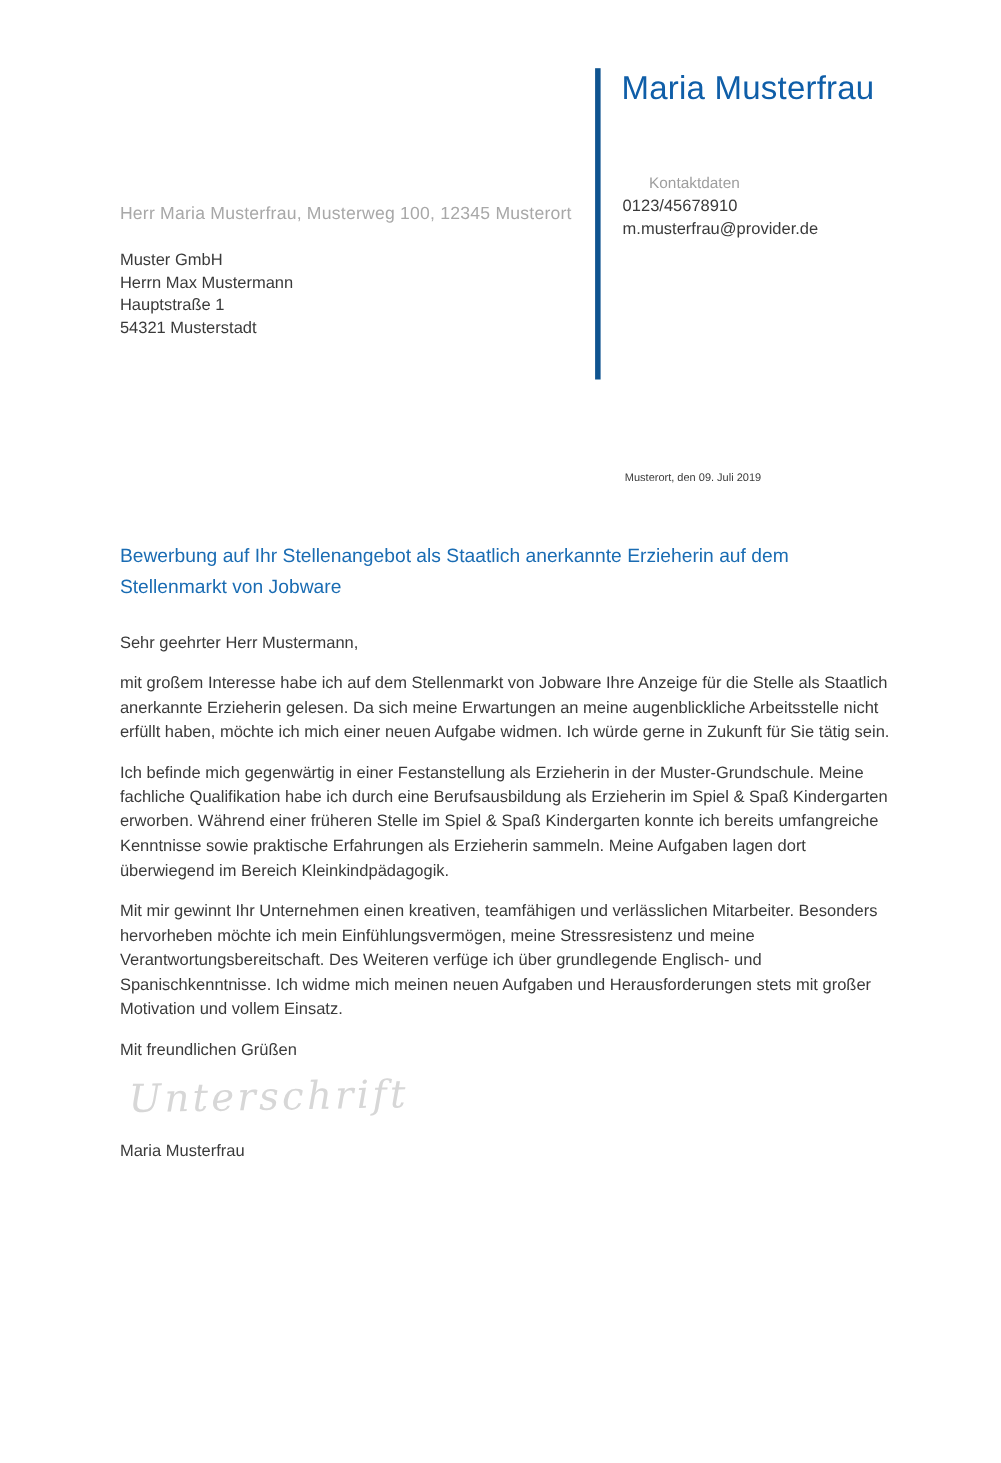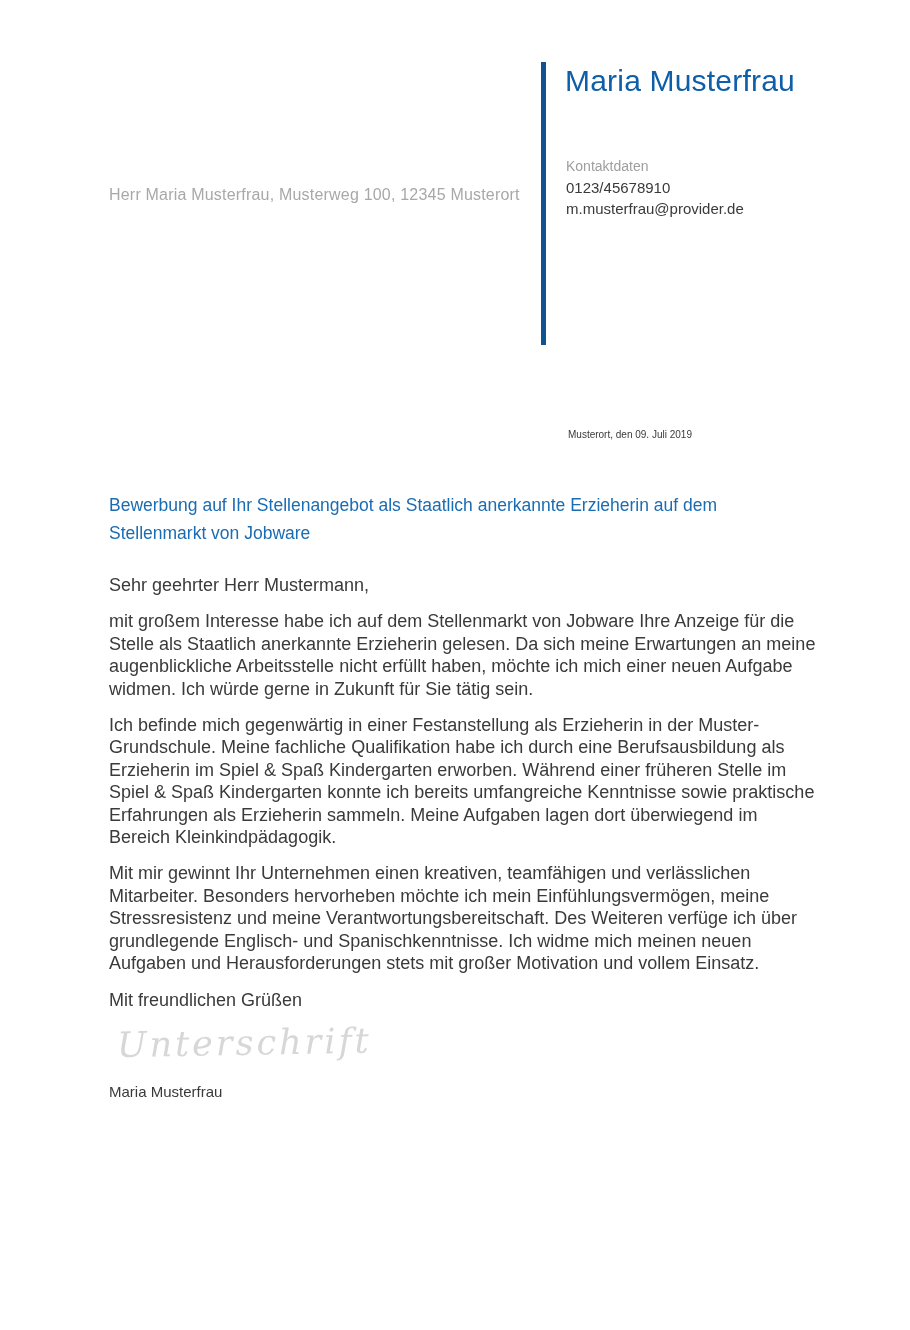--- a/index.html
+++ b/index.html
@@ -87,21 +87,21 @@
     width: 707px;
   }
   .subject {
     margin: 0 0 27px 0;
     font-size: 17.5px;
     font-weight: normal;
     line-height: 27.5px;
   }
   .letter-body p {
     margin: 0 0 14px 0;
-    font-size: 18px;
+    font-size: 15px;
     line-height: 22.4px;
   }
   .salutation { margin-bottom: 14px; }
   .closing { margin-bottom: 0; }
   .signature-script {
     margin: 14px 0 0 8px;
     font-family: "DejaVu Serif", serif;
     font-style: italic;
     font-size: 35px;
     letter-spacing: 3px;
@@ -114,27 +114,33 @@
     font-size: 15px;
   }
 </style>
 </head>
 <body>
 
 <div class="page">
 
   <div class="sender-line" style="color: rgb(168, 168, 168);">Herr Maria Musterfrau, Musterweg 100, 12345 Musterort</div>
 
+  <div class="recipient">
+    <div>Muster GmbH</div>
+    <div>Herrn Max Mustermann</div>
+    <div>Hauptstraße 1</div>
+    <div>54321 Musterstadt</div>
+  </div>
 
   <div class="accent-bar" style="background: rgb(15, 84, 144);"></div>
 
   <h1 class="applicant-name" style="color: rgb(15, 94, 168);">Maria Musterfrau</h1>
 
   <div class="contact-group">
-    <div class="section-label" style="color: rgb(158, 158, 158);">Kontaktdaten</div>
+    <div class="section-label" style="color: rgb(158, 158, 158); margin-left: 24px;">Kontaktdaten</div>
     <div>0123/45678910</div>
     <div>m.musterfrau@provider.de</div>
   </div>
 
 
   <div class="date-line">Musterort, den 09. Juli 2019</div>
 
   <div class="letter-body">
     <h2 class="subject" style="color: rgb(26, 108, 179); margin-top: 16px;">Bewerbung auf Ihr Stellenangebot als Staatlich anerkannte Erzieherin auf dem Stellenmarkt von Jobware</h2>
 

